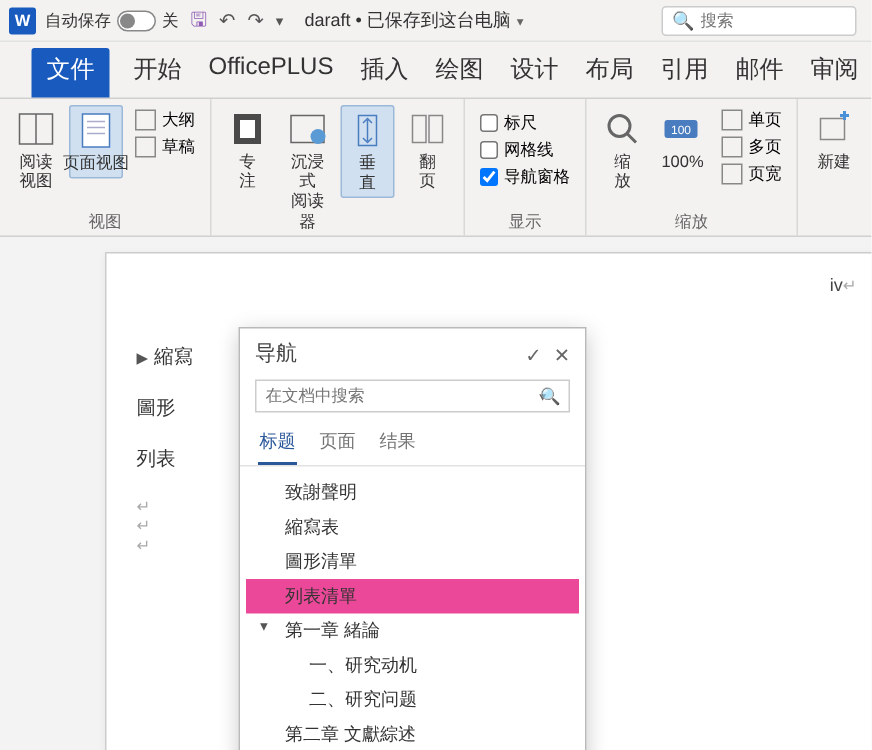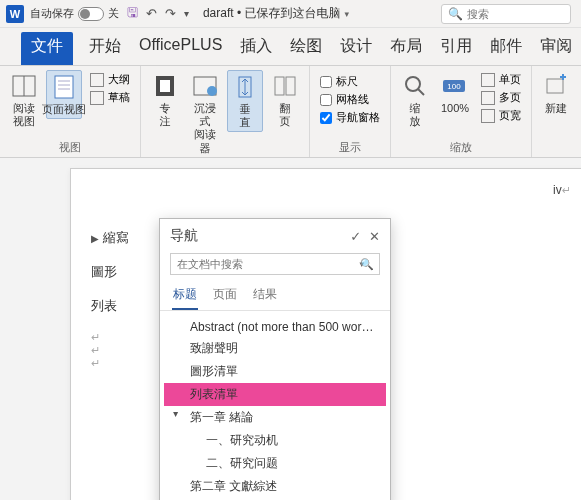--- a/index.html
+++ b/index.html
@@ -288,22 +288,22 @@
       <input placeholder="在文档中搜索" style="">
       <span class="dd">▾</span>
       <span class="mag">🔍</span>
     </div>
     <div class="nav-tabs" id="navtabs">
         <div class="nav-tab active">标题</div>
         <div class="nav-tab">页面</div>
         <div class="nav-tab">结果</div>
       </div>
     <div class="nav-tree" id="navtree">
-        <div class="tree-item lvl1"><span>Abstract  (not more than 500 words);</span></div>
         <div class="tree-item lvl1"><span>致謝聲明</span></div>
+        <div class="tree-item lvl1"><span>縮寫表</span></div>
         <div class="tree-item lvl1"><span>圖形清單</span></div>
         <div class="tree-item lvl1 sel"><span>列表清單</span></div>
         <div class="tree-item tree-parent"><span class="caret">▸</span><span>第一章 緒論</span></div>
         <div class="tree-item lvl2"><span>一、研究动机</span></div>
         <div class="tree-item lvl2"><span>二、研究问题</span></div>
         <div class="tree-item lvl1"><span>第二章 文獻綜述</span></div>
       </div>
   </div>
 </div>
 

